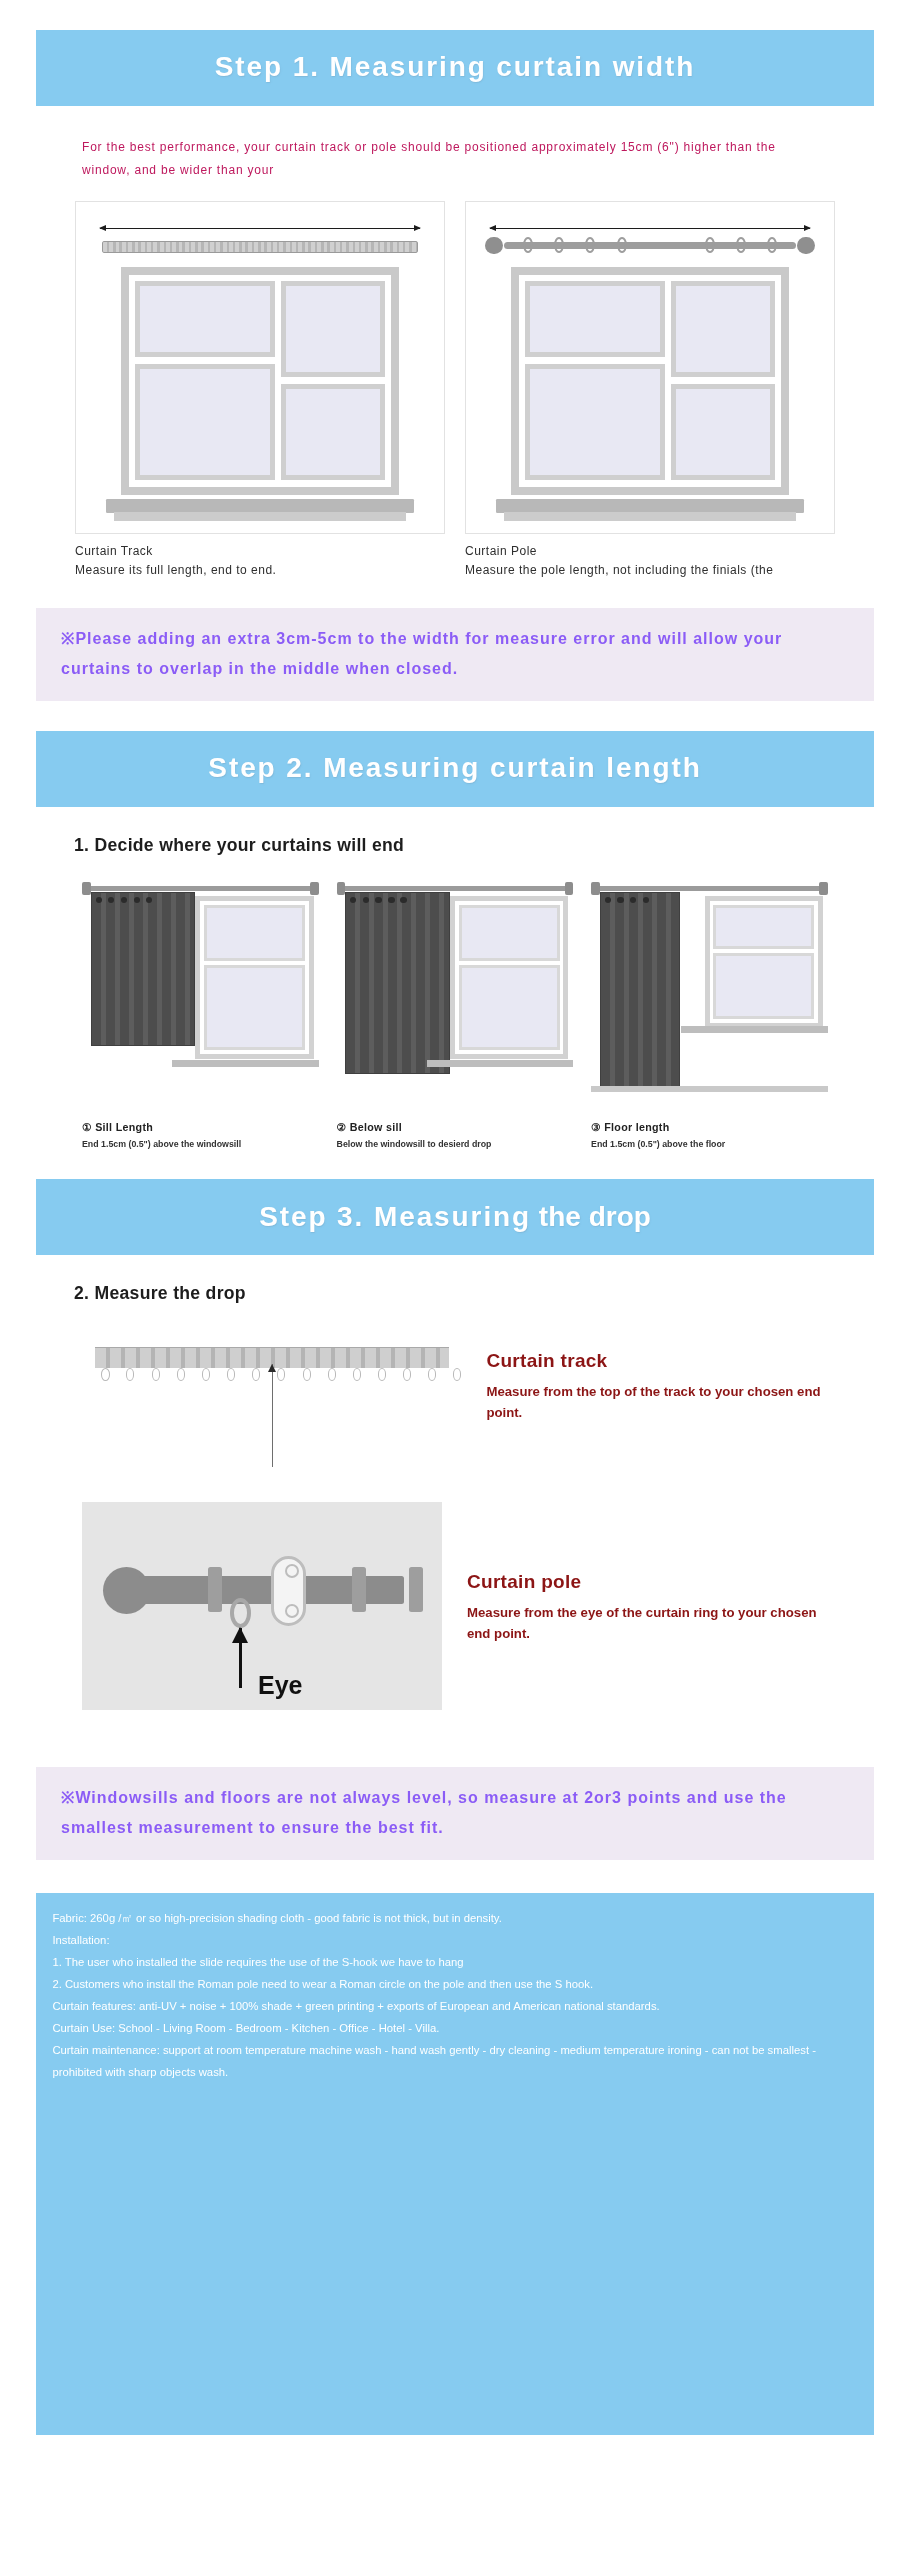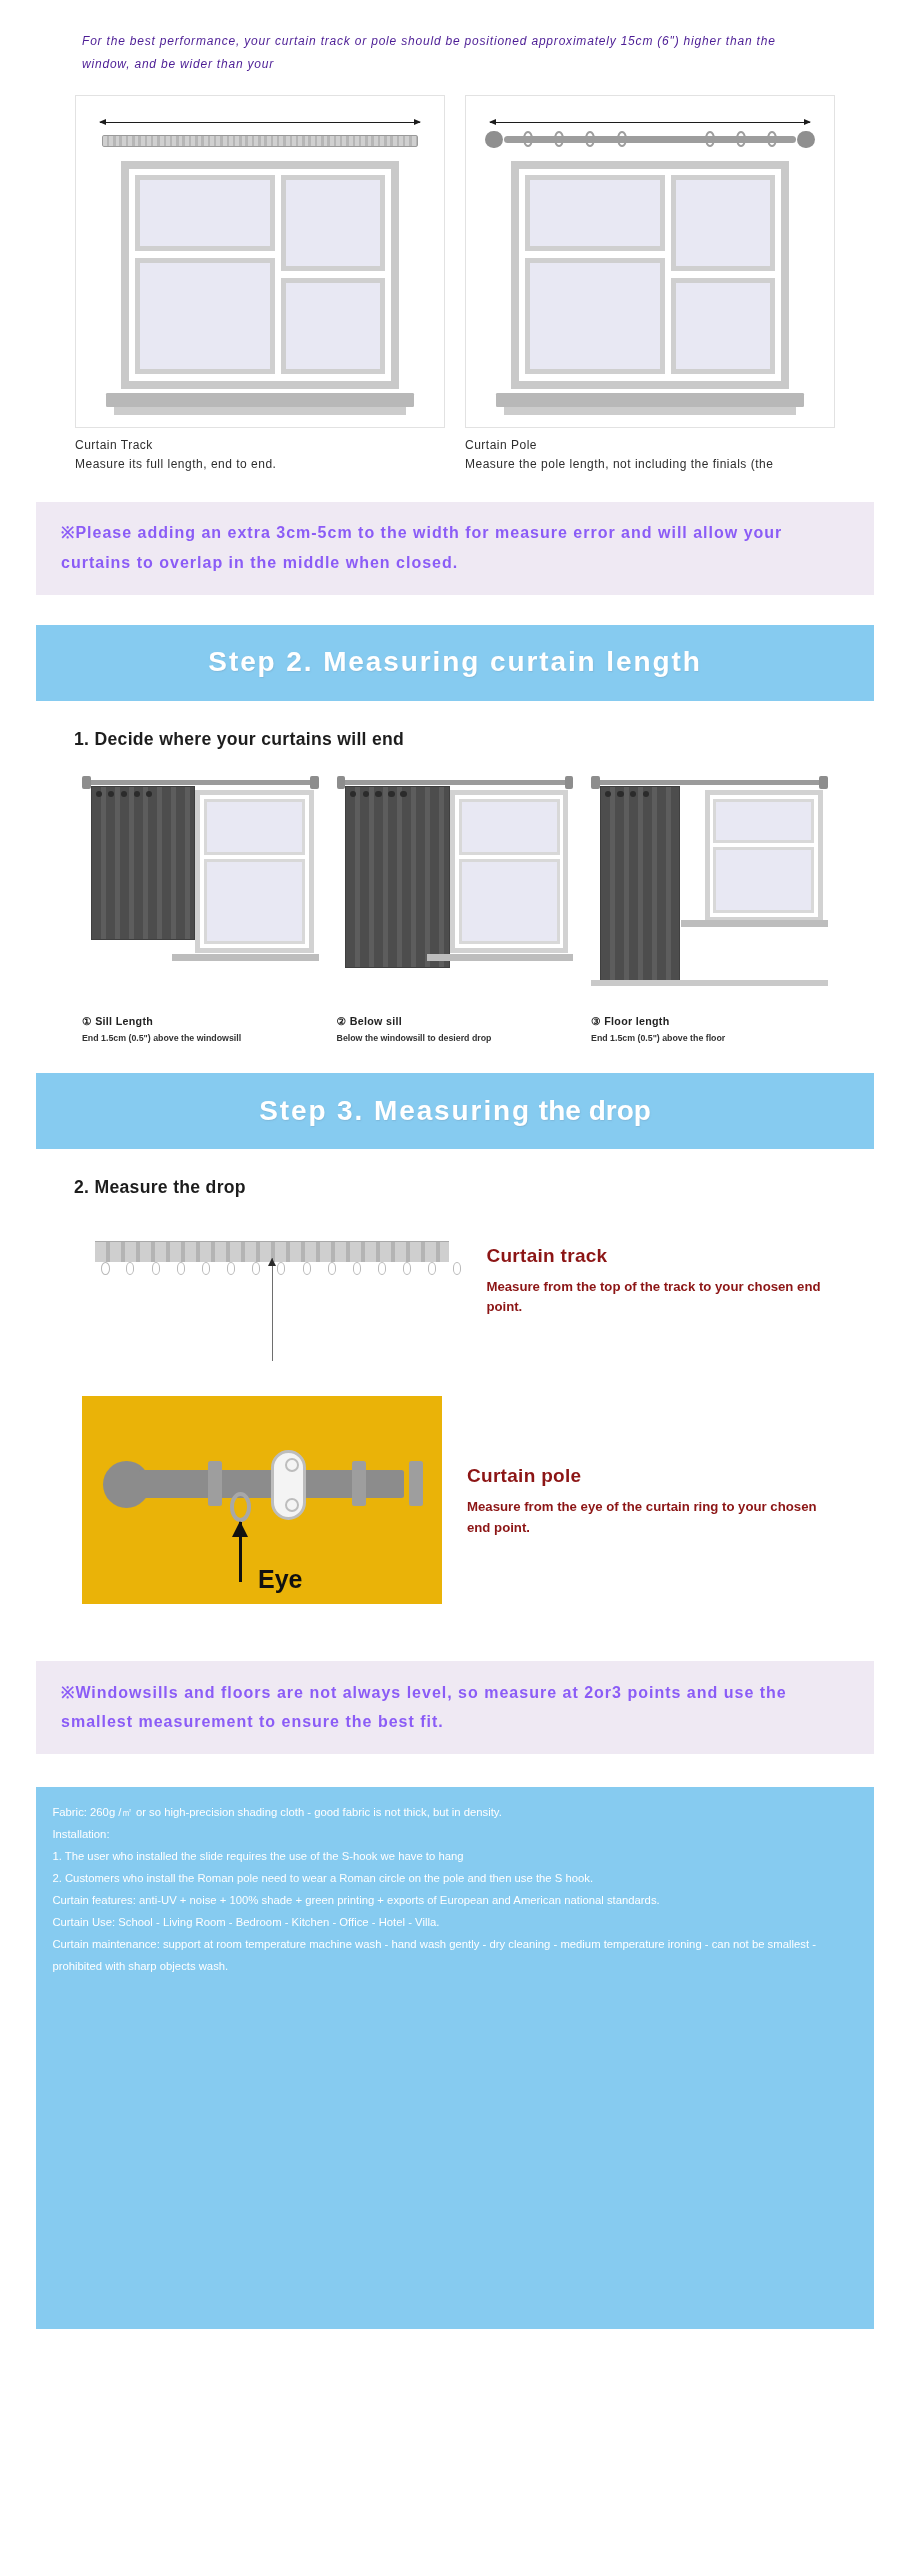--- a/index.html
+++ b/index.html
@@ -25,22 +25,21 @@
     text-shadow: 0.6px 0.6px 1.3px rgba(120,170,200,0.55);
   }
   .banner .sub { letter-spacing: 0px; }
 
   
   .intro {
     margin: 30px 82px 0 82px;
     font-size: 12px;
     line-height: 1.9;
     letter-spacing: 0.8px;
-    color: #4c1d95;
-    font-style: italic;
+    color: #be185d;
   }
 
   
   .win-row { display: flex; gap: 20px; margin: 19px 75px 0 75px; }
   .win-col { flex: 1; }
   .win-box {
     border: 0.6px solid #e2e2e2;
     background: #fff;
     height: 333px;
     position: relative;
@@ -160,21 +159,21 @@
   .hook { position:absolute; width:8.8px; height:12.6px; border:1.9px solid #b9b9b9; border-radius:50%; }
   .vline { position:absolute; left:50%; top:35px; bottom:0; width:1.3px; background:#6e6e6e; }
   .vline:before {
     content:""; position:absolute; top:-0.6px; left:-3.8px; width:0;height:0;
     border-left:4.4px solid transparent; border-right:4.4px solid transparent; border-bottom:8.8px solid #2b2b2b;
   }
   .drop-txt { padding-left: 25px; padding-top: 21.4px; }
   .drop-h { font-size:19px; font-weight:bold; color:#8c1515; letter-spacing:0.3px; }
   .drop-p { margin-top:10px; font-size:13.2px; font-weight:bold; line-height:1.55; color:#8c1515; }
 
-  .pole-fig { width:415px; height:208px; background:#eab308; position:relative;text-decoration:underline; }
+  .pole-fig { width:415px; height:208px; background:#e5e5e5; position:relative;text-decoration:underline; }
   .pole-rod { position:absolute; left:57px; right:38px; top:74px; height:28px; background:#8c8c8c; border-radius:2.5px; }
   .pole-ball { position:absolute; left:21.4px; top:65px; width:47px; height:47px; border-radius:50%; background:#8c8c8c; }
   .pole-collar { position:absolute; top:65px; width:14px; height:45px; background:#9e9e9e; border-radius:2.5px; }
   .pole-bracket { position:absolute; left:189px; top:54px; width:35px; height:70px; border:3.1px solid #bdbdbd; border-radius:17.6px; background:#f4f4f4; }
   .pole-bracket:before, .pole-bracket:after {
     content:""; position:absolute; left:10.7px; width:10px; height:10px; border:2.5px solid #bdbdbd; border-radius:50%;
   }
   .pole-bracket:before { top:5px; } .pole-bracket:after { bottom:5px; }
   .eye-ring { position:absolute; left:148px; top:96px; width:21.4px; height:30px; border:4.4px solid #a8a8a8; border-radius:50%; }
   .eye-arrow { position:absolute; left:157px; top:126px; width:3.1px; height:60px; background:#111; }
@@ -193,20 +192,23 @@
     line-height: 1.95;
     padding: 14px 16.4px 352px 16.4px;
   }
   .spec div { margin:0; }
 </style>
 </head>
 <body>
 
 <div class="page">
 
+  <div class="banner">
+    <span>Step 1. Measuring curtain width</span>
+  </div>
 
   <p class="intro">For the best performance, your curtain track or pole should be positioned approximately 15cm (6") higher than the window, and be wider than your</p>
 
   <div class="win-row">
 
     <div class="win-col">
       <div class="win-box">
         <div class="arrow-line"></div>
         <div class="track-bar"></div>
         <div class="window">

